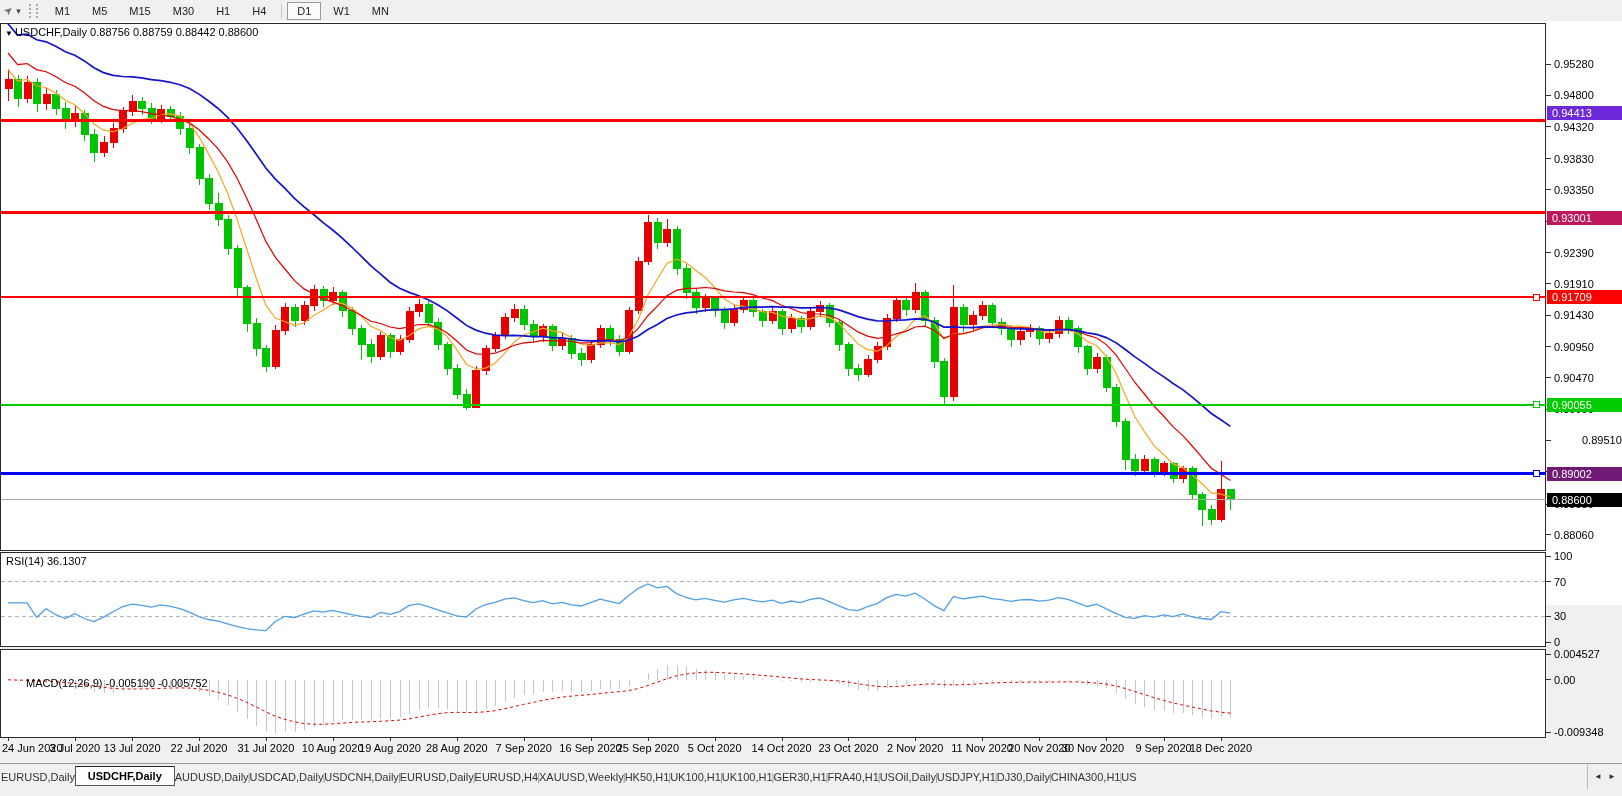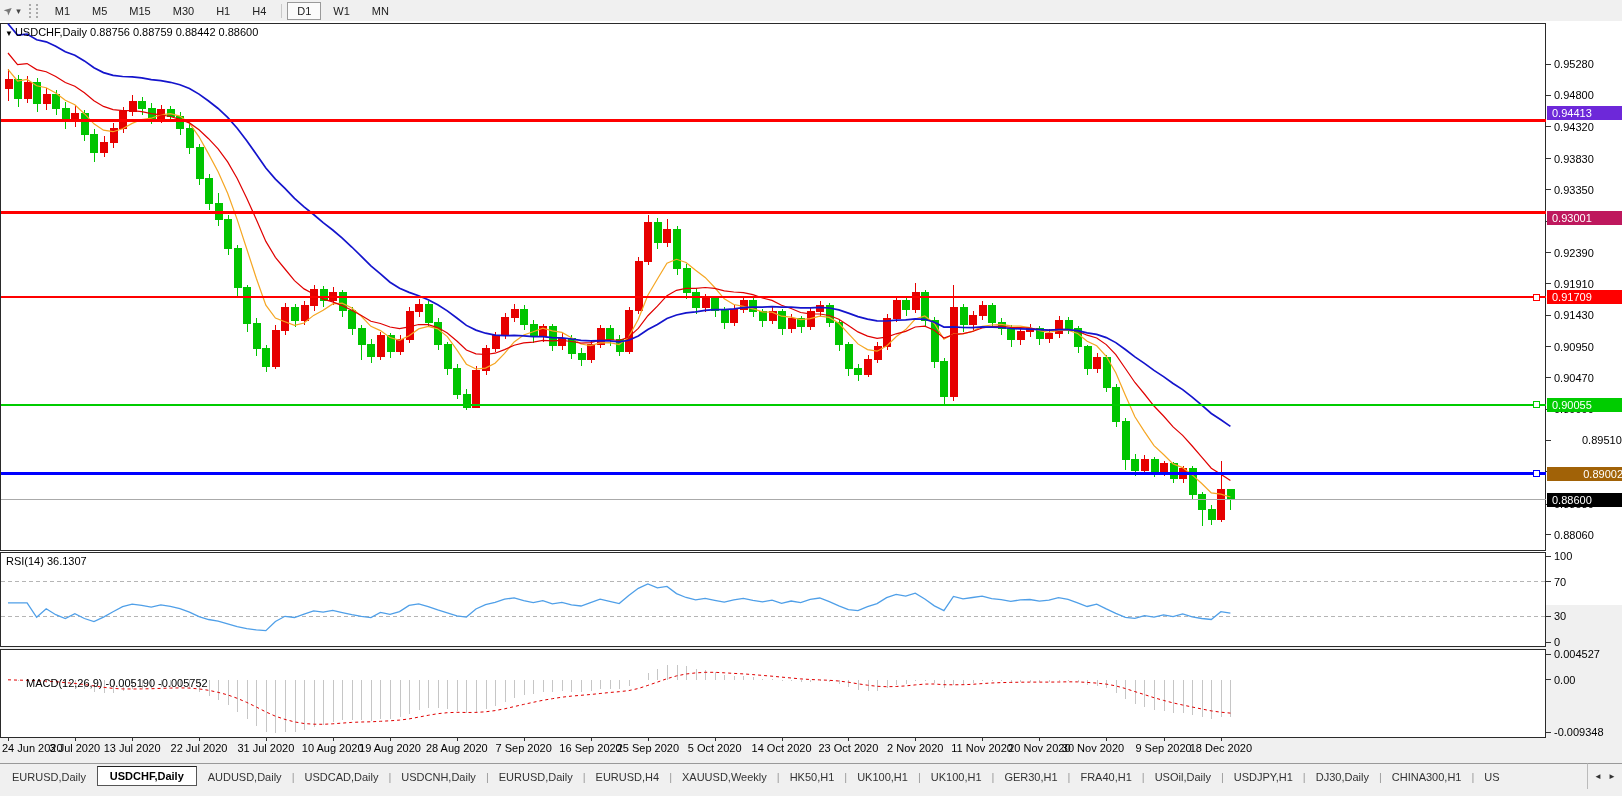--- a/index.html
+++ b/index.html
@@ -25,21 +25,21 @@
   .chart-header{position:absolute;top:5px;left:5px;color:#000;white-space:nowrap;z-index:5;}
   .chart-header .collapse{font-size:8px;margin-right:2px;}
   .panel-label{position:absolute;left:6px;color:#000;white-space:nowrap;z-index:5;}
   .tick{position:absolute;left:1554px;width:66px;height:12px;line-height:12px;color:#000;}
   .badge{position:absolute;left:1547px;width:71px;height:14px;line-height:14px;
     color:#fff;padding-left:5px;z-index:6;}
   .dlabel{position:absolute;width:74px;text-align:center;color:#000;top:721px;height:12px;line-height:12px;}
   
   .tabbar{position:absolute;top:763px;left:0;width:1588px;height:25px;background:#f0f0f0;
     border-top:1px solid #999;display:flex;align-items:center;overflow:hidden;white-space:nowrap;}
-  .tab{padding:4px 12px;color:#333;cursor:default;}
+  .tab{padding:4px 1px;color:#333;cursor:default;}
   .tab.active{background:#fff;border:1px solid #555;border-top-color:#222;color:#000;
     font-weight:bold;padding:3px 12px;position:relative;top:-1px;}
   .tab-sep{color:#999;margin:0 -2px;}
   .tab-scroll{position:absolute;top:763px;right:0;width:34px;height:25px;background:#f0f0f0;
     border-top:1px solid #999;border-left:1px solid #bbb;display:flex;align-items:center;justify-content:center;gap:6px;}
   .tab-scroll span{font-size:8px;color:#333;cursor:default;}
 </style>
 </head>
 <body>
 
@@ -549,21 +549,21 @@
       <div class="tick" style="top: 554.8px;">70</div>
       <div class="tick" style="top: 589.2px;">30</div>
       <div class="tick" style="top: 615px;">0</div>
       <div class="tick" style="top: 627.454px;">0.004527</div>
       <div class="tick" style="top: 652.828px;">0.00</div>
       <div class="tick" style="top: 705.224px;">-0.009348</div>
       <div class="badge" style="top: 85px; background: #6d28d9;">0.94413</div>
       <div class="badge" style="top: 190px; background: #be185d;">0.93001</div>
       <div class="badge" style="top: 269.001px; background: rgb(255, 0, 0);">0.91709</div>
       <div class="badge" style="top: 376.879px; background: rgb(0, 204, 0);">0.90055</div>
-      <div class="badge" style="top: 445.559px; background: #a16207; text-align: right;">0.89002</div>
+      <div class="badge" style="top: 445.559px; background: #701a75;">0.89002</div>
       <div class="badge" style="top: 471.778px; background: rgb(0, 0, 0);">0.88600</div>
     </div>
   <div id="date-layer">
       <div class="dlabel" style="left: 2px; text-align: left;">24 Jun 2020</div>
       <div class="dlabel" style="left: 37.85px;">3 Jul 2020</div>
       <div class="dlabel" style="left: 95.15px;">13 Jul 2020</div>
       <div class="dlabel" style="left: 162px;">22 Jul 2020</div>
       <div class="dlabel" style="left: 228.85px;">31 Jul 2020</div>
       <div class="dlabel" style="left: 295.7px;">10 Aug 2020</div>
       <div class="dlabel" style="left: 353px;">19 Aug 2020</div>

